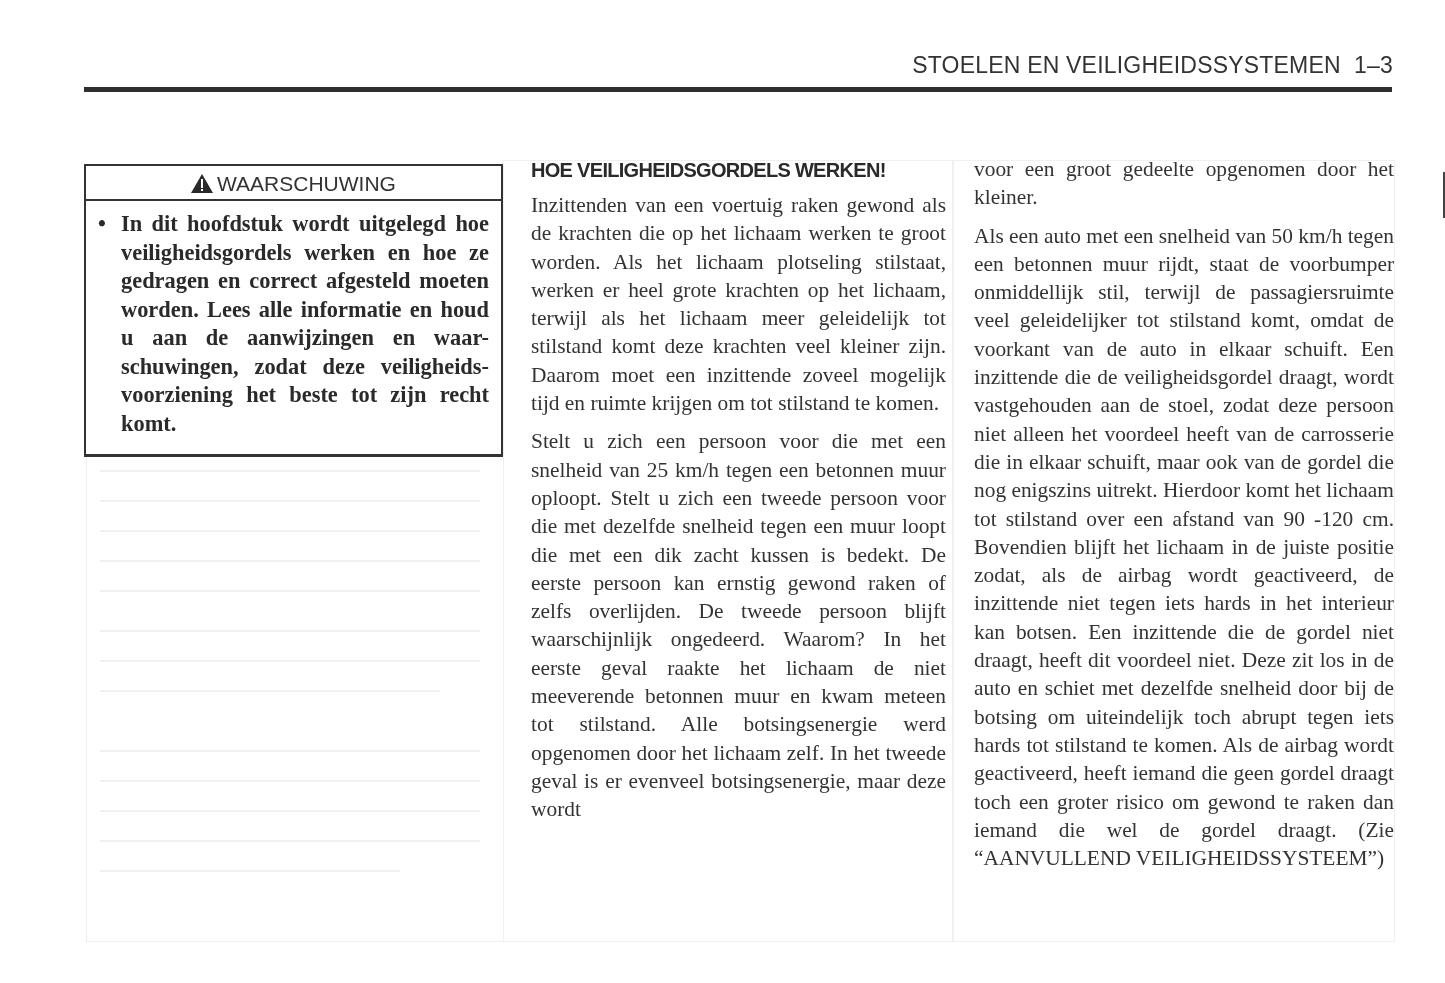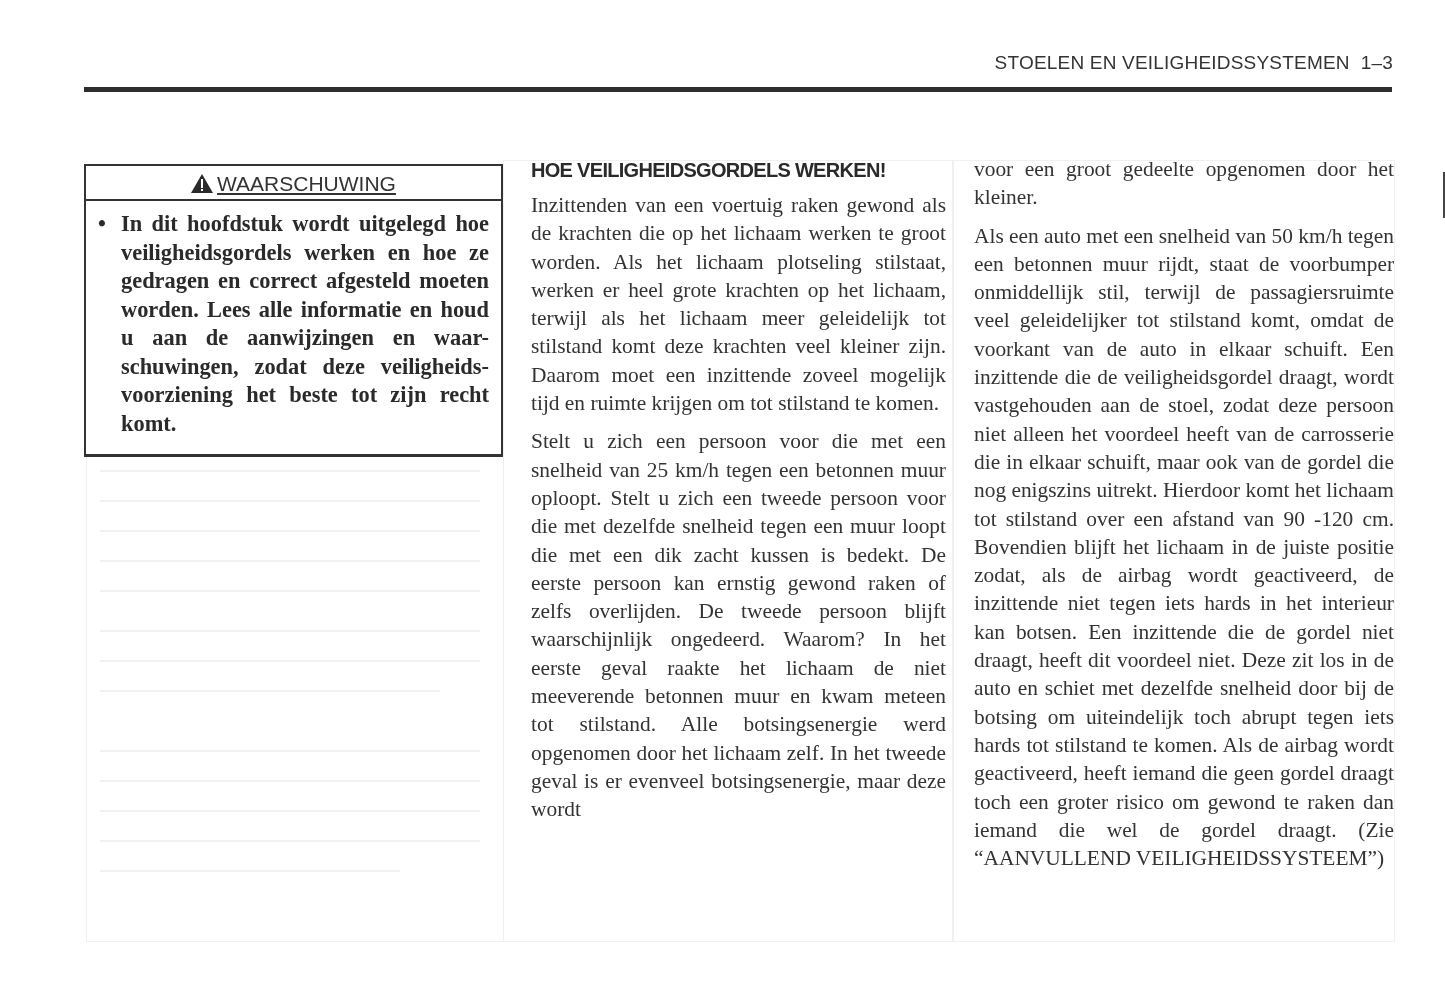--- a/index.html
+++ b/index.html
@@ -2,37 +2,37 @@
 <html><head>
   <meta charset="utf-8">
   <style>
     html, body { margin:0; padding:0; }
     body {
       width:1445px; height:983px; background:#ffffff; position:relative; overflow:hidden;
       font-family:"Liberation Serif", serif; color:#2b2b2b;
     }
     .header {
       position:absolute; top:52px; right:52px; font-family:"Liberation Sans", sans-serif;
-      font-size:19px; color:#333; letter-spacing:0.2px; white-space:pre;
+      font-size:23px; color:#333; letter-spacing:0.2px; white-space:pre;
     }
     .rule {
       position:absolute; top:87px; left:84px; width:1308px; height:5px; background:#2e2e2e;
     }
     .ghost {
       position:absolute; background:transparent; border:1px solid #f0f0f0;
     }
     .ghost-line { position:absolute; height:2px; background:#f1f1f1; }
     
     .warn {
       position:absolute; left:84px; top:164px; width:415px; height:288px;
       border:2px solid #333; border-bottom-width:3px; background:#fff;
     }
     .warn-head {
       height:33px; border-bottom:2px solid #333; text-align:center;
-      font-family:"Liberation Sans", sans-serif; font-size:21px; color:#333; line-height:36px;text-decoration:underline;
+      font-family:"Liberation Sans", sans-serif; font-size:21px; color:#333; line-height:36px;
     }
     .warn-head svg { vertical-align:-2px; margin-right:4px; }
     .warn-body {
       position:relative; padding:9px 12px 0 35px; font-weight:bold;
       font-size:22.4px; line-height:28.5px; text-align:justify; color:#2a2a2a;
     }
     .warn-body .bullet { position:absolute; left:12px; top:9px; }
     .col {
       position:absolute; font-size:21.4px; line-height:28.3px; text-align:justify; color:#333;
     }

